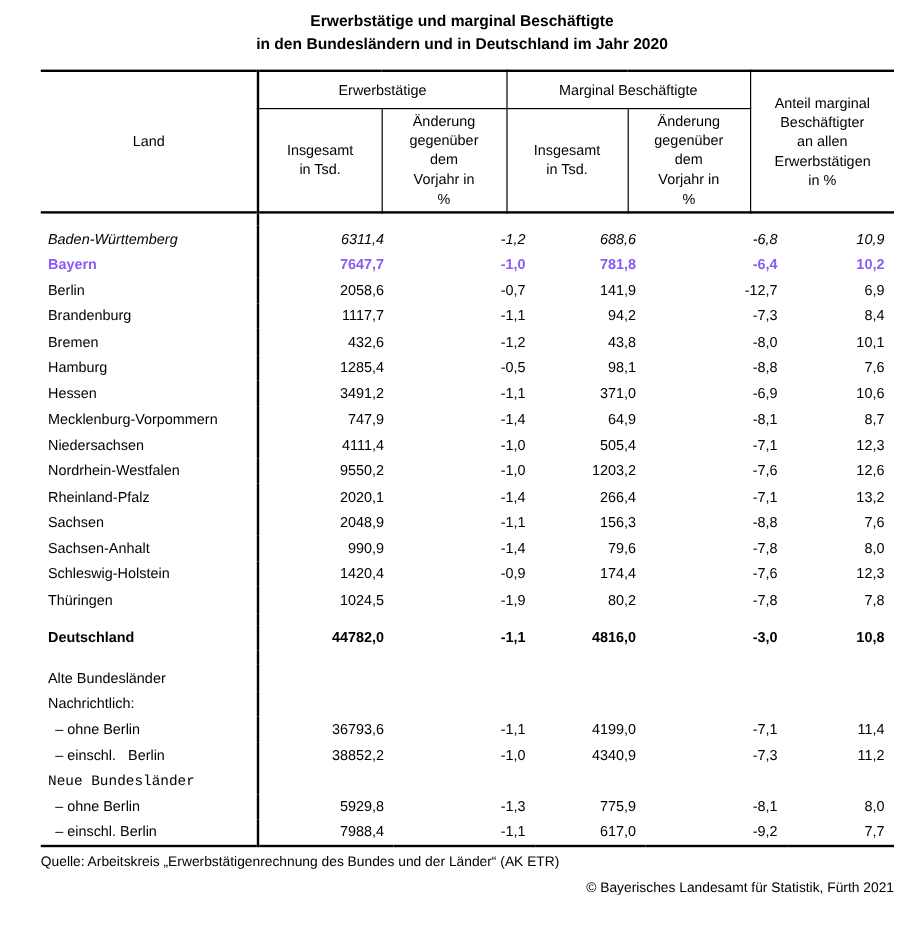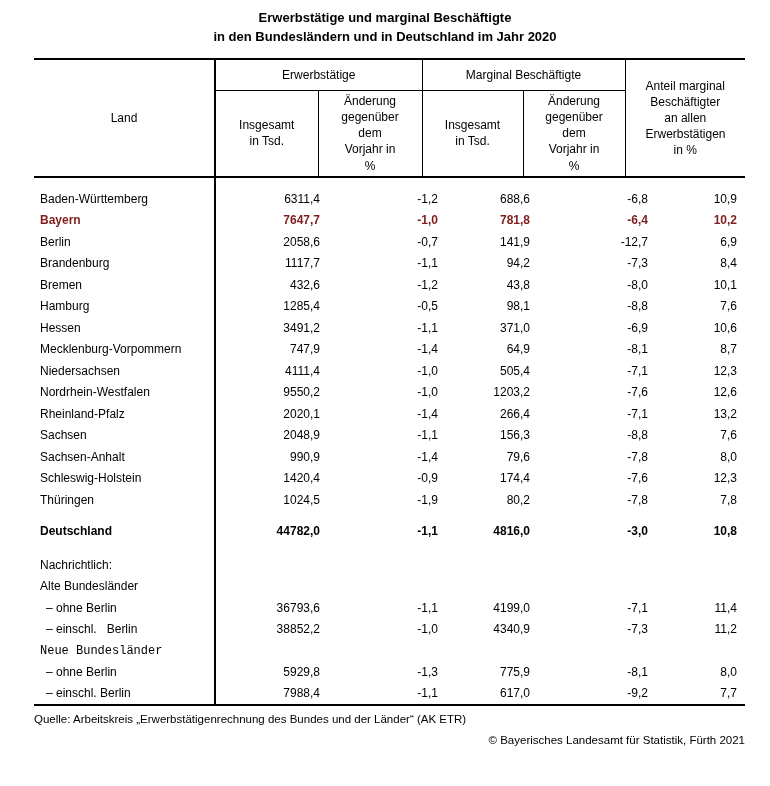--- a/index.html
+++ b/index.html
@@ -107,29 +107,29 @@
       </colgroup>
       <tbody id="body-rows">
           <tr class="spacer" style="height: 10px;">
             <td class="land"></td>
             <td class="num"></td>
             <td class="num"></td>
             <td class="num"></td>
             <td class="num"></td>
             <td class="num"></td>
           </tr>
-          <tr class="normal" style="height: 21.5px;">
+          <tr class="normal" style="height: 21.5px; font-style: italic;">
             <td class="land">Baden-Württemberg</td>
             <td class="num">6311,4</td>
             <td class="num">-1,2</td>
             <td class="num">688,6</td>
             <td class="num">-6,8</td>
             <td class="num">10,9</td>
           </tr>
-          <tr class="highlight" style="height: 21.5px; color: #7f1d1d;">
+          <tr class="highlight" style="height: 21.5px; color: #8b5cf6;">
             <td class="land">Bayern</td>
             <td class="num">7647,7</td>
             <td class="num">-1,0</td>
             <td class="num">781,8</td>
             <td class="num">-6,4</td>
             <td class="num">10,2</td>
           </tr>
           <tr class="normal" style="height: 21.5px;">
             <td class="land">Berlin</td>
             <td class="num">2058,6</td>
@@ -252,29 +252,29 @@
           </tr>
           <tr class="spacer" style="height: 12px;">
             <td class="land"></td>
             <td class="num"></td>
             <td class="num"></td>
             <td class="num"></td>
             <td class="num"></td>
             <td class="num"></td>
           </tr>
           <tr class="label" style="height: 21.5px;">
+            <td class="land">Alte Bundesländer</td>
+            <td class="num"></td>
+            <td class="num"></td>
+            <td class="num"></td>
+            <td class="num"></td>
+            <td class="num"></td>
+          </tr>
+          <tr class="label" style="height: 21.5px;">
             <td class="land">Nachrichtlich:</td>
-            <td class="num"></td>
-            <td class="num"></td>
-            <td class="num"></td>
-            <td class="num"></td>
-            <td class="num"></td>
-          </tr>
-          <tr class="label" style="height: 21.5px;">
-            <td class="land">Alte Bundesländer</td>
             <td class="num"></td>
             <td class="num"></td>
             <td class="num"></td>
             <td class="num"></td>
             <td class="num"></td>
           </tr>
           <tr class="indent" style="height: 21.5px;">
             <td class="land">– ohne Berlin</td>
             <td class="num">36793,6</td>
             <td class="num">-1,1</td>

